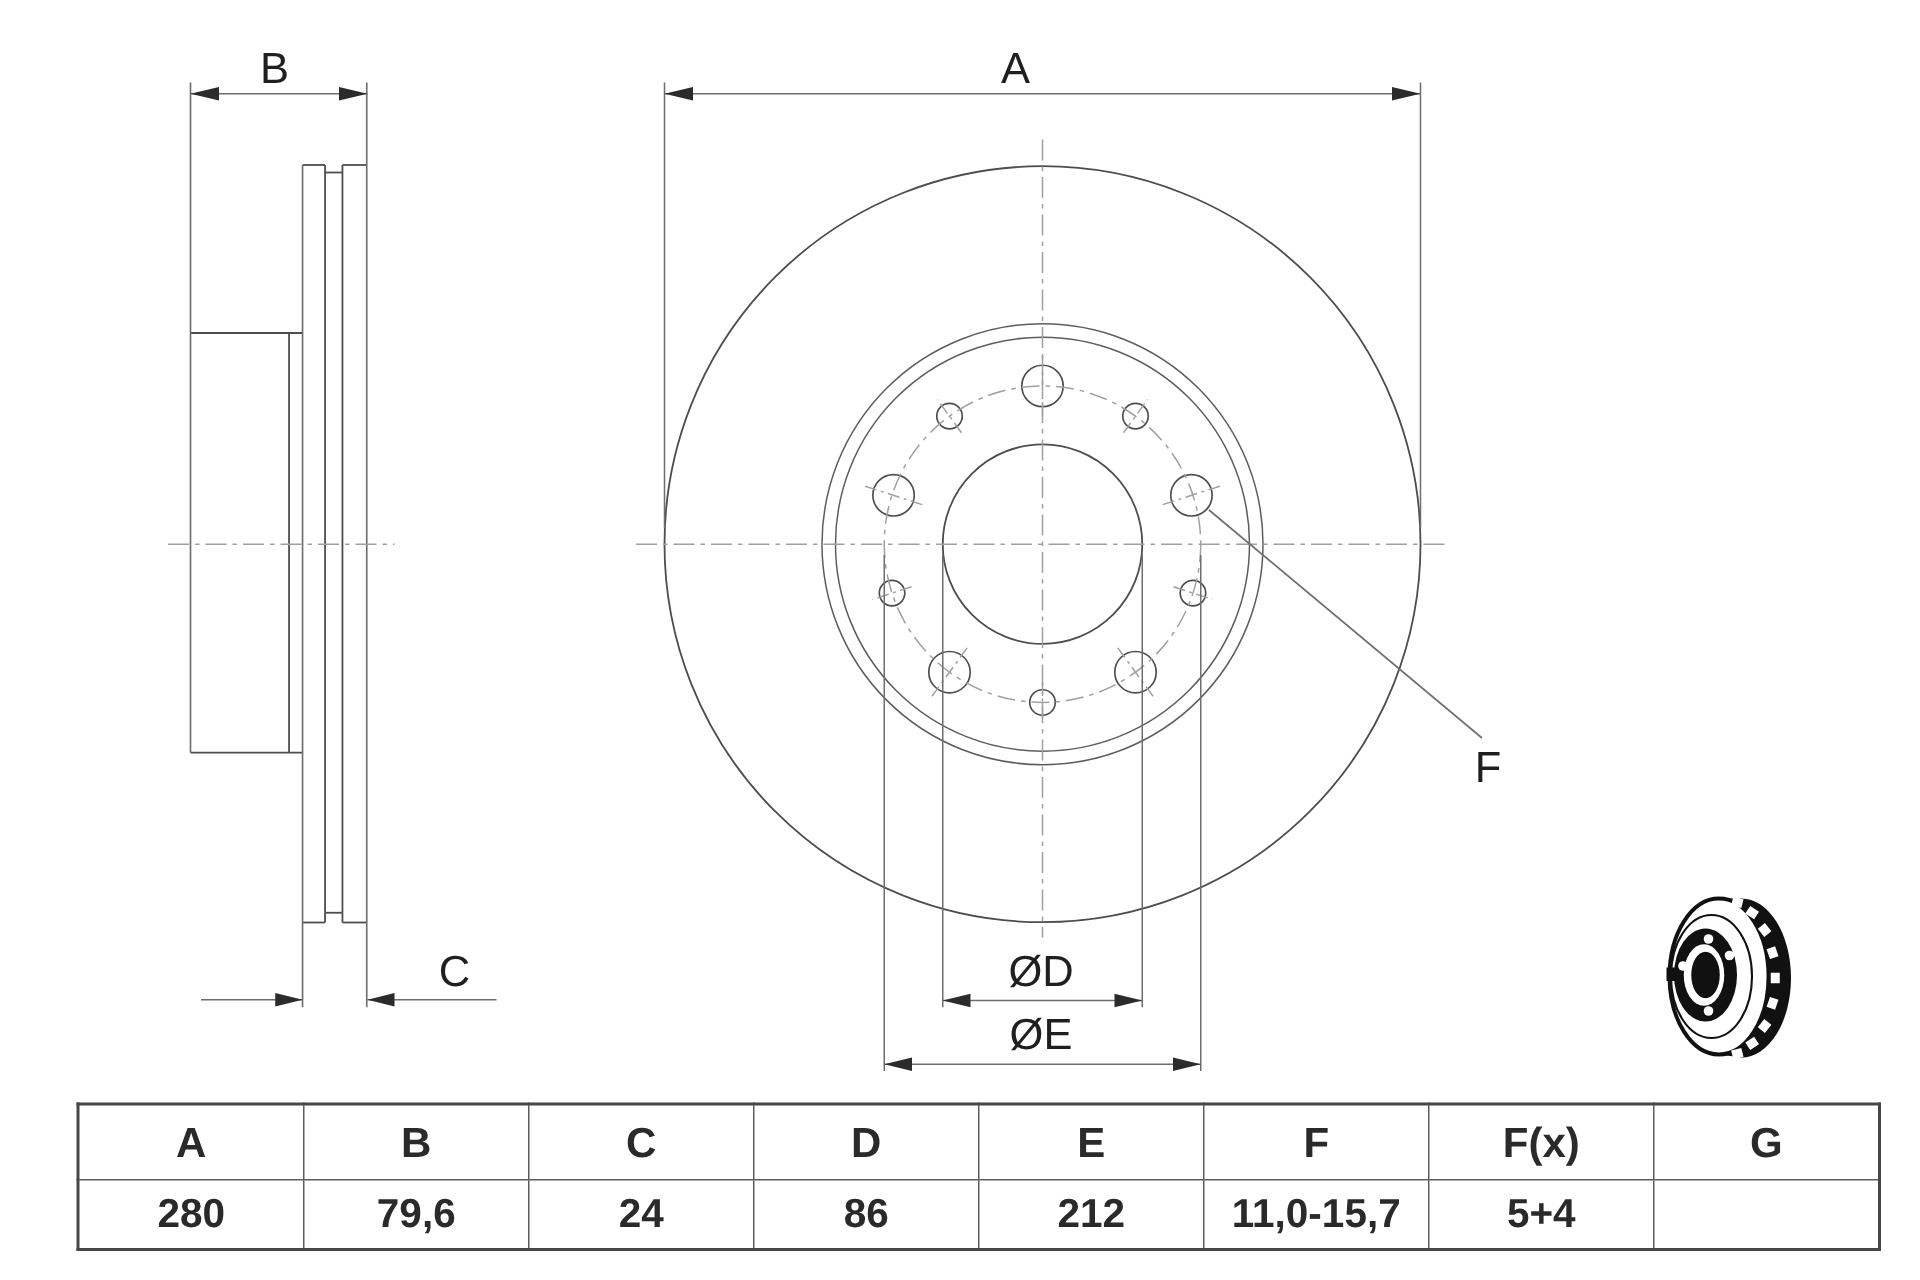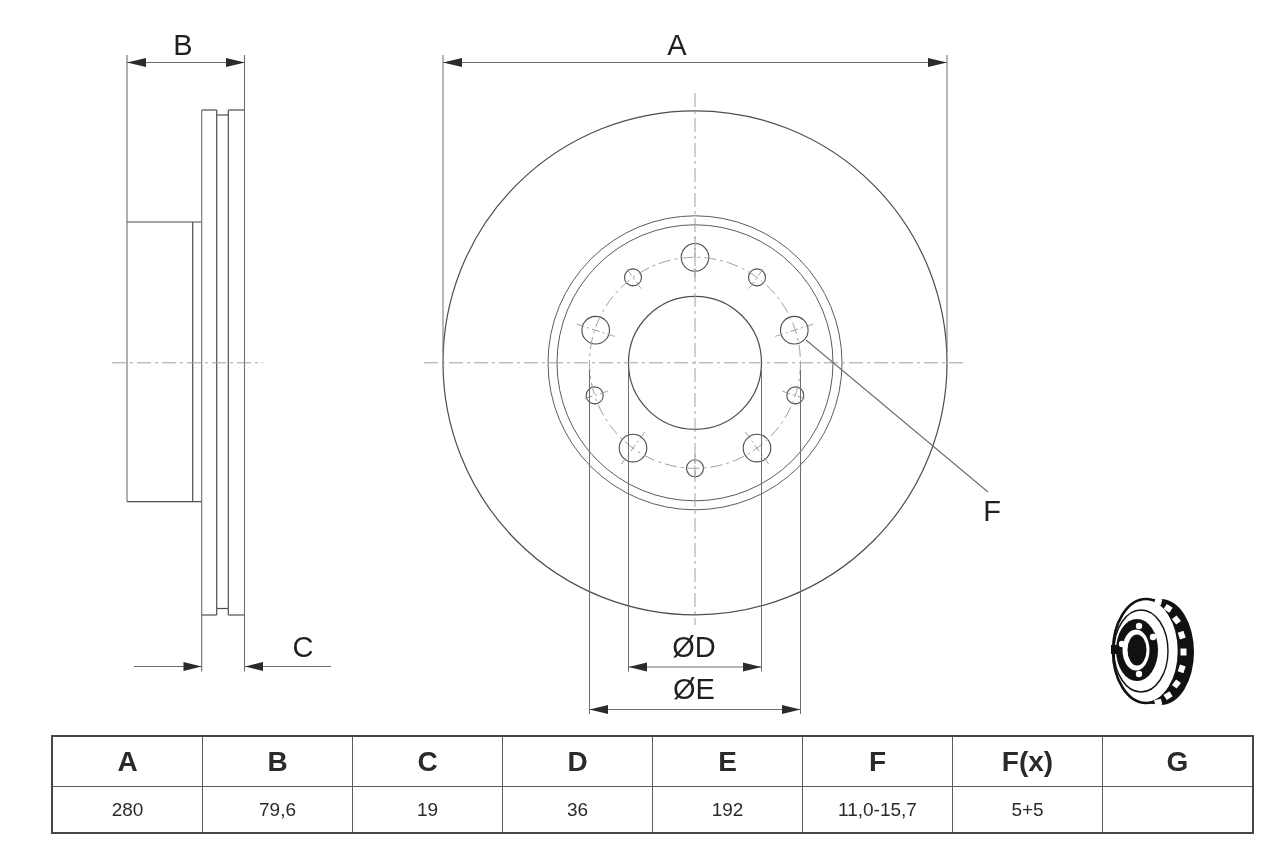--- a/index.html
+++ b/index.html
@@ -7,21 +7,21 @@
   #stage{position:absolute;left:0;top:0;width:1280px;height:853px;}
   svg text{font-family:"Liberation Sans",sans-serif;fill:#1f1f1f;}
   .dim-label{font-size:29px;}
   
   table.dims{position:absolute;left:51px;top:735px;border-collapse:collapse;table-layout:fixed;
              width:1176px;background:#fff;color:#2a2a2a;}
   table.dims th,table.dims td{width:147px;text-align:center;vertical-align:middle;
              border:1px solid #5c5c5c;overflow:hidden;white-space:nowrap;}
   table.dims{border:2px solid #464646;}
   table.dims th{height:47px;font-size:28px;font-weight:bold;}
-  table.dims td{height:43px;font-size:19px;font-weight:normal;}
+  table.dims td{height:43px;font-size:27px;font-weight:bold;}
 </style>
 </head>
 <body>
 
 <div id="stage">
 
 <svg width="1280" height="853" viewBox="0 0 1280 853">
 
   <g stroke="#4d4d4d" stroke-width="1.2" fill="none">
 
@@ -194,23 +194,23 @@
       <th>E</th>
       <th>F</th>
       <th>F(x)</th>
       <th>G</th>
     </tr>
   </thead>
   <tbody>
     <tr>
       <td>280</td>
       <td>79,6</td>
-      <td>19</td>
-      <td>36</td>
-      <td>192</td>
+      <td>24</td>
+      <td>86</td>
+      <td>212</td>
       <td>11,0-15,7</td>
-      <td>5+5</td>
+      <td>5+4</td>
       <td></td>
     </tr>
   </tbody>
 </table>
 
 </div>
 
 </body></html>

